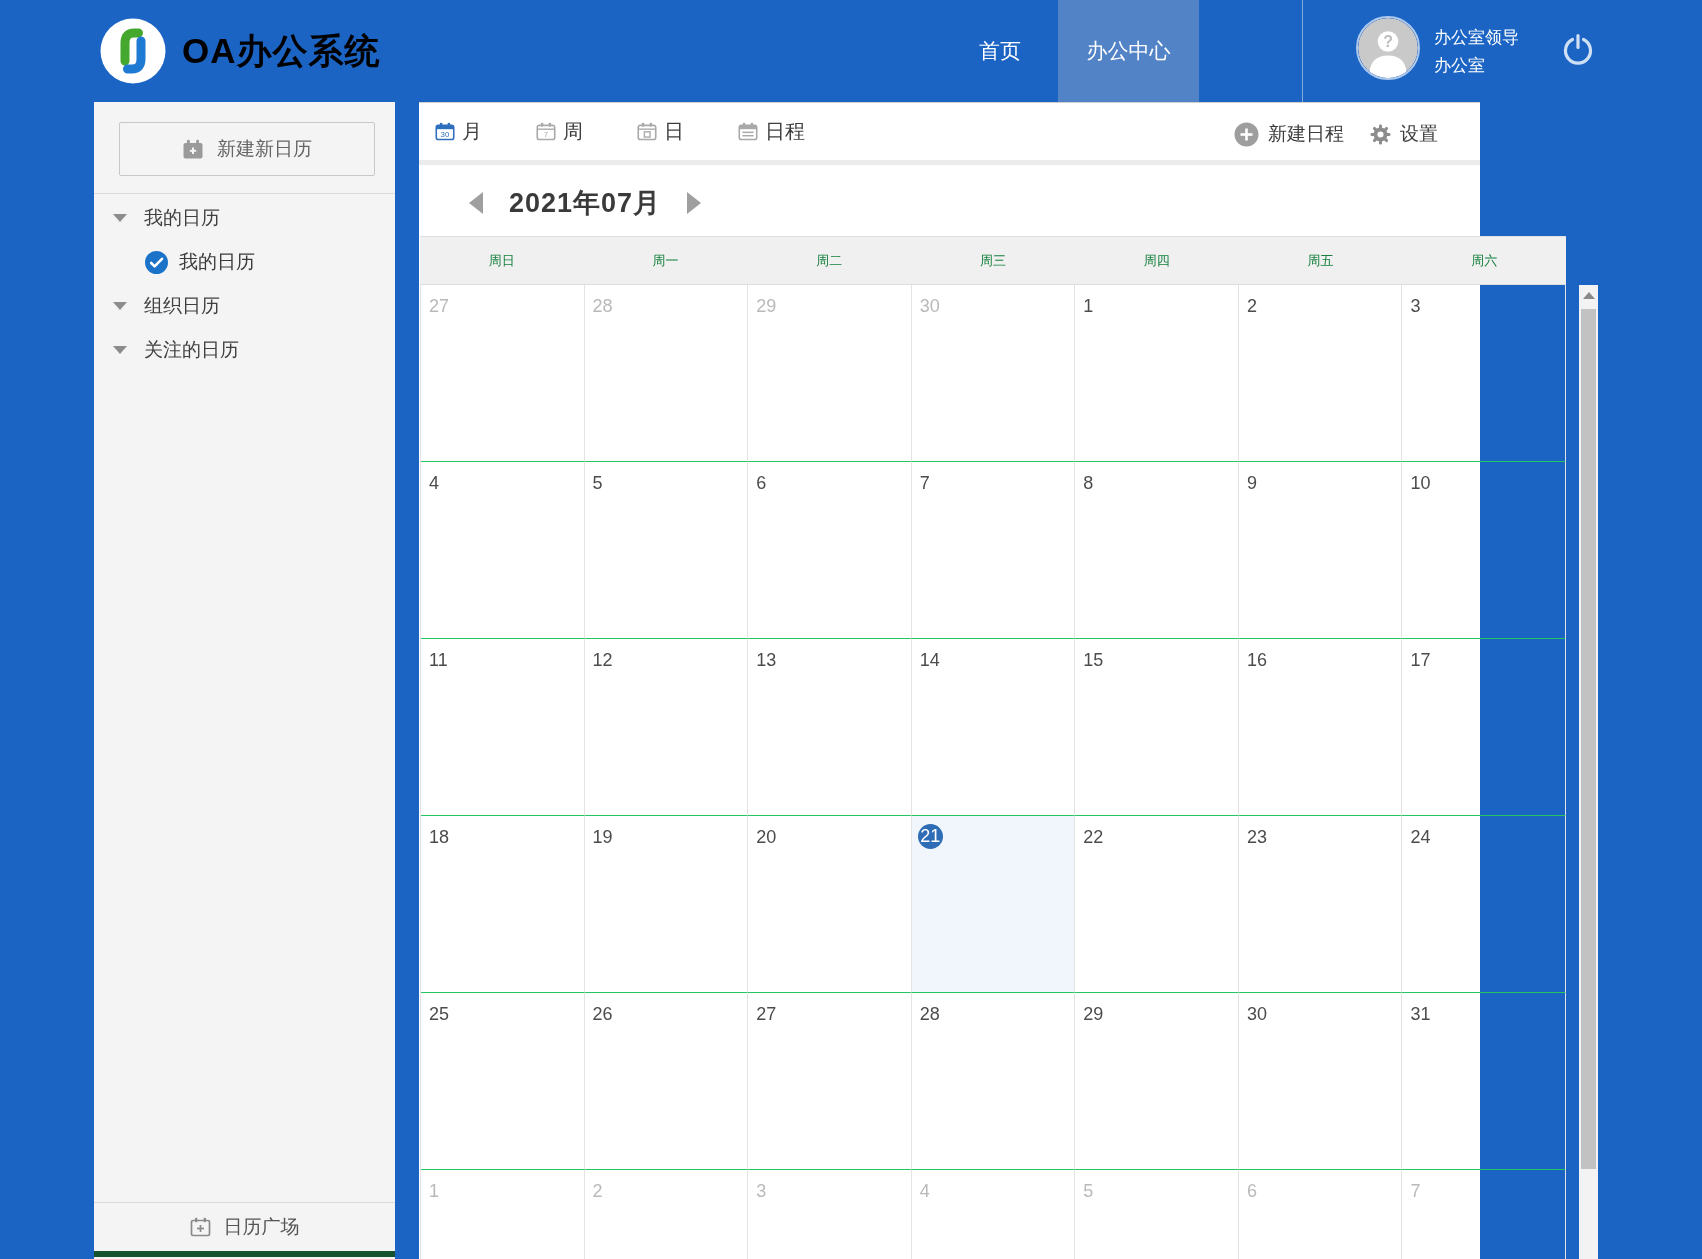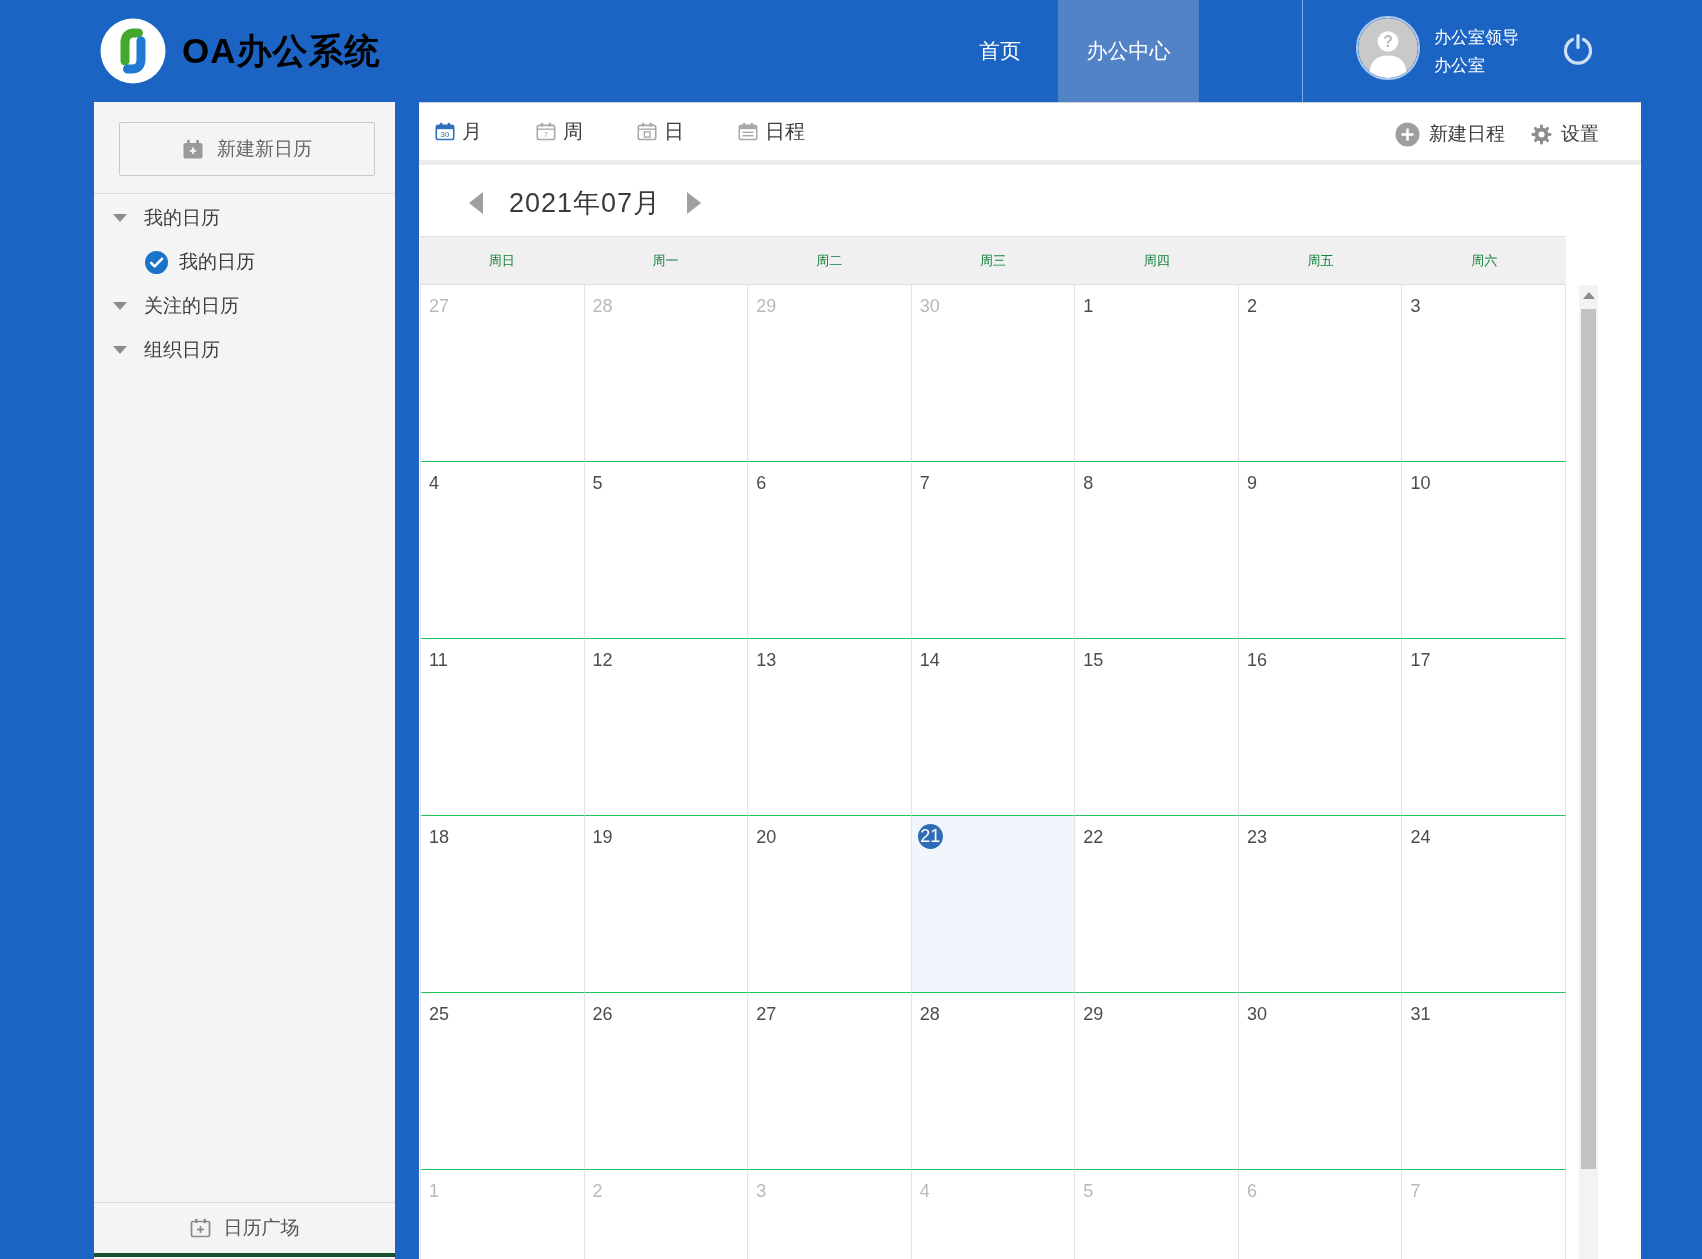--- a/index.html
+++ b/index.html
@@ -30,34 +30,34 @@
     border:1px solid #c8c8c8;border-radius:2px;display:flex;align-items:center;justify-content:center;
     gap:13px;color:#666;font-size:19px;cursor:pointer;}
   .side-divider{position:absolute;left:0;top:91px;width:301px;border-top:1px solid #dcdcdc;}
   .tree{position:absolute;left:0;top:94px;width:301px;}
   .tree-row{height:44px;display:flex;align-items:center;cursor:pointer;text-align:right;}
   .tree-group{padding-left:19px;gap:17px;color:#404040;font-size:19px;}
   .tree-child{padding-left:51px;gap:11px;color:#3a3a3a;font-size:19px;}
   .tri-down{width:0;height:0;border-left:7px solid transparent;border-right:7px solid transparent;
     border-top:8px solid #8c8c8c;}
   .plaza{position:absolute;left:0;top:1100px;width:301px;height:55px;box-sizing:border-box;
-    border-top:1px solid #d9d9d9;border-bottom:4px solid #14532d;
+    border-top:1px solid #d9d9d9;border-bottom:6px solid #14532d;
     display:flex;align-items:center;justify-content:center;gap:13px;
     color:#555;font-size:19px;cursor:pointer;}
   
-  .content{position:absolute;left:419px;top:102px;width:1222px;height:1157px;background:#fff;
+  .content{position:absolute;left:419px;top:102px;width:1061px;height:1157px;background:#fff;
     border-top:1px solid #cfcfcf;box-sizing:border-box;padding-left:8px;}
   .toolbar{position:absolute;left:0;top:0;width:100%;height:62px;display:flex;align-items:center;
     padding-left:16px;box-sizing:border-box;gap:54px;border-bottom:5px solid #ececec;}
   .view-tab{display:flex;align-items:center;gap:7px;font-size:20px;color:#3d3d3d;cursor:pointer;}
   .toolbar-actions{position:absolute;right:42px;top:0;height:62px;display:flex;align-items:center;gap:26px;}
   .tb-action{display:flex;align-items:center;gap:9px;font-size:19px;color:#3d3d3d;cursor:pointer;}
   .monthnav{position:absolute;left:0;top:67px;width:100%;height:66px;display:flex;align-items:center;
     padding-left:50px;box-sizing:border-box;gap:26px;}
-  .month-title{font-size:27px;color:#3a3a3a;letter-spacing:1px;}
+  .month-title{font-size:27px;color:#3a3a3a;letter-spacing:1px;font-weight:bold;}
   .arr{width:0;height:0;cursor:pointer;}
   .arr-left{border-top:11px solid transparent;border-bottom:11px solid transparent;border-right:14px solid #9f9f9f;}
   .arr-right{border-top:11px solid transparent;border-bottom:11px solid transparent;border-left:14px solid #9f9f9f;}
   .cal-area{position:absolute;left:1px;top:133px;width:1146px;bottom:0;overflow:hidden;}
   .weekday-row{height:47px;background:#f0f0f0;border-top:1px solid #e0e0e0;border-bottom:1px solid #dddddd;
     display:flex;box-sizing:content-box;}
   .weekday-cell{flex:1;display:flex;align-items:center;justify-content:center;font-size:13px;color:#15803d;}
   .grid{border-left:1px solid #e3e3e3;}
   .week{display:flex;height:177px;}
   .day-cell{flex:1;border-right:1px solid #e3e3e3;border-bottom:1px solid #22c55e;
@@ -139,25 +139,25 @@
         <span class="icon">
           <svg width="23" height="23" viewBox="0 0 23 23">
             <circle cx="11.5" cy="11.5" r="11.5" fill="#1a73c8"></circle>
             <path d="M6.2 12 l3.4 3.4 L17 7.8" stroke="#fff" stroke-width="2.6" fill="none" stroke-linecap="round" stroke-linejoin="round"></path>
           </svg>
         </span>
         <span>我的日历</span>
       </div>
       <div class="tree-row tree-group">
         <span class="tri-down"></span>
-        <span>关注的日历</span>
+        <span>组织日历</span>
       </div>
       <div class="tree-row tree-group">
         <span class="tri-down"></span>
-        <span>组织日历</span>
+        <span>关注的日历</span>
       </div>
     </div>
   <div class="plaza">
     <span class="icon">
       <svg width="21" height="20" viewBox="0 0 21 20">
         <rect x="1.5" y="3.5" width="18" height="15" rx="1.5" fill="none" stroke="#8a8a8a" stroke-width="1.7"></rect>
         <rect x="5" y="0.8" width="2.4" height="4.4" rx="1" fill="#8a8a8a"></rect>
         <rect x="13.6" y="0.8" width="2.4" height="4.4" rx="1" fill="#8a8a8a"></rect>
         <line x1="10.5" y1="8" x2="10.5" y2="15" stroke="#8a8a8a" stroke-width="1.7"></line>
         <line x1="7" y1="11.5" x2="14" y2="11.5" stroke="#8a8a8a" stroke-width="1.7"></line>

